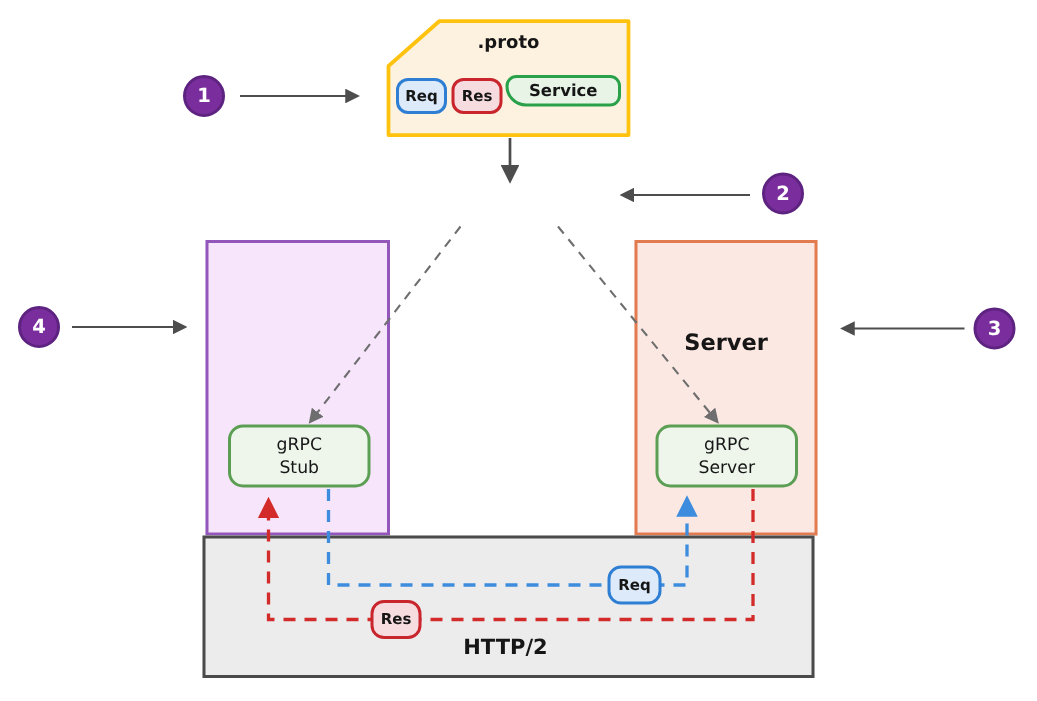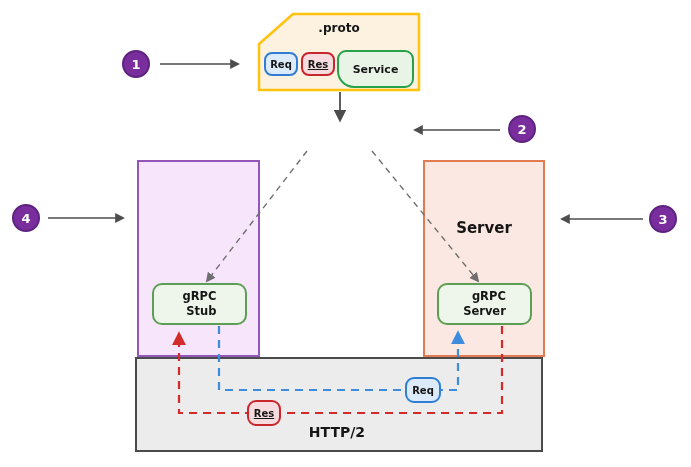--- a/index.html
+++ b/index.html
@@ -3,39 +3,39 @@
 <meta charset="utf-8">
 <style>
   html,body{margin:0;padding:0;background:#ffffff;}
   .canvas{
     position:relative;width:691px;height:467px;background:#ffffff;overflow:hidden;
     font-family:"DejaVu Sans","Liberation Sans",sans-serif;color:var(--text,#161616);
   }
   .layer{position:absolute;left:0;top:0;width:691px;height:467px;}
   .z1{z-index:1}.z2{z-index:2}.z3{z-index:3}.z4{z-index:4}
   .abs{position:absolute;box-sizing:border-box;}
-  .center{display:flex;align-items:center;justify-content:center;text-align:right;}
+  .center{display:flex;align-items:center;justify-content:center;text-align:center;}
   .bold{font-weight:bold;}
 
   
   .proto-shape{fill:var(--proto-fill);stroke:var(--proto-border);stroke-width:2.5;stroke-linejoin:round;}
   .proto-label{left:259px;top:20px;width:160px;height:16px;font-size:12px;}
   .chip{border-style:solid;border-width:2px;border-radius:8px;font-size:10px;font-weight:bold;}
   .chip-req{border-color:var(--req-border);background:var(--req-fill);}
-  .chip-res{border-color:var(--res-border);background:var(--res-fill);text-decoration:underline;}
+  .chip-res{border-color:var(--res-border);background:var(--res-fill);}
   .chip-service{border-color:var(--service-border);background:var(--service-fill);
     border-radius:9px 9px 9px 17px;font-size:11px;}
   .ellipse{border:2px solid var(--protoc-border);background:var(--protoc-fill);
     border-radius:50%;font-size:13px;font-weight:bold;}
   .bigbox{border-width:2px;border-style:solid;}
   .client-box{border-color:var(--client-border);background:var(--client-fill);}
   .server-box{border-color:var(--server-border);background:var(--server-fill);}
   .panel-label{font-size:15px;font-weight:bold;}
   .grpc-box{border:2px solid var(--grpc-border);background:var(--grpc-fill);
-    border-radius:10px;font-size:11.5px;font-weight:bold;white-space:pre-line;line-height:1.3;}
+    border-radius:10px;font-size:11.5px;font-weight:normal;white-space:pre-line;line-height:1.3;}
   .http2-box{border:2px solid var(--http2-border);background:var(--http2-fill);}
   .http2-label{font-size:14px;font-weight:bold;}
   .badge{width:28px;height:28px;border-radius:50%;background:var(--step-badge);
     border:2px solid var(--step-badge-border);color:#ffffff;font-size:13px;font-weight:bold;}
 
   
   .ln{stroke:var(--connector);stroke-width:1.4;fill:none;}
   .ln-mid{stroke:var(--connector);stroke-width:1.8;fill:none;}
   .dash-gray{stroke:#6E6E6E;stroke-width:1.4;stroke-dasharray:6 5;fill:none;}
   .dash-blue{stroke:var(--flow-blue);stroke-width:2.2;stroke-dasharray:8 6;fill:none;}
@@ -50,21 +50,21 @@
 
 <div class="canvas">
 
   <svg class="layer z1" viewBox="0 0 691 467">
     <path class="proto-shape" d="M 293,14 L 419,14 L 419,90 L 259,90 L 259,44 Z"></path>
   </svg>
 
   <div class="abs z2 center proto-label bold">.proto</div>
   <div class="abs z2 center chip chip-req" style="left:264px;top:52px;width:34px;height:24px;">Req</div>
   <div class="abs z2 center chip chip-res" style="left:301px;top:52px;width:34px;height:24px;">Res</div>
-  <div class="abs z2 center chip chip-service" style="left:337px;top:50px;width:77px;height:38px;">Service</div>
+  <div class="abs z2 center chip chip-service" style="left:337px;top:50px;width:77px;height:21px;">Service</div>
 
 
   <div class="abs z2 bigbox client-box" style="left:137px;top:160px;width:123px;height:197px;"></div>
   <div class="abs z2 center grpc-box" style="left:152px;top:283px;width:95px;height:42px;">gRPC
 Stub</div>
 
   <div class="abs z2 bigbox server-box" style="left:423px;top:160px;width:122px;height:197px;"></div>
   <div class="abs z2 center panel-label" style="left:423px;top:219px;width:122px;height:18px;">Server</div>
   <div class="abs z2 center grpc-box" style="left:437px;top:283px;width:95px;height:42px;">gRPC
 Server</div>

